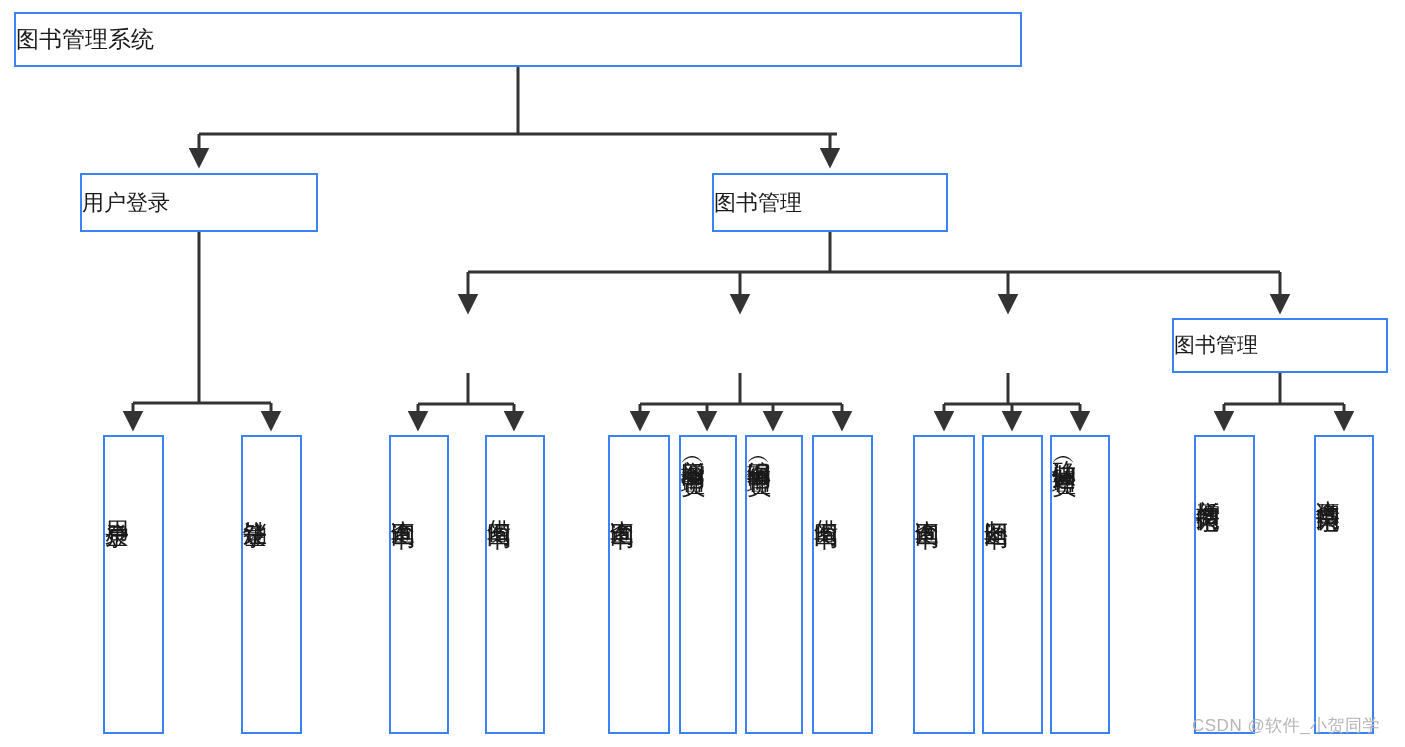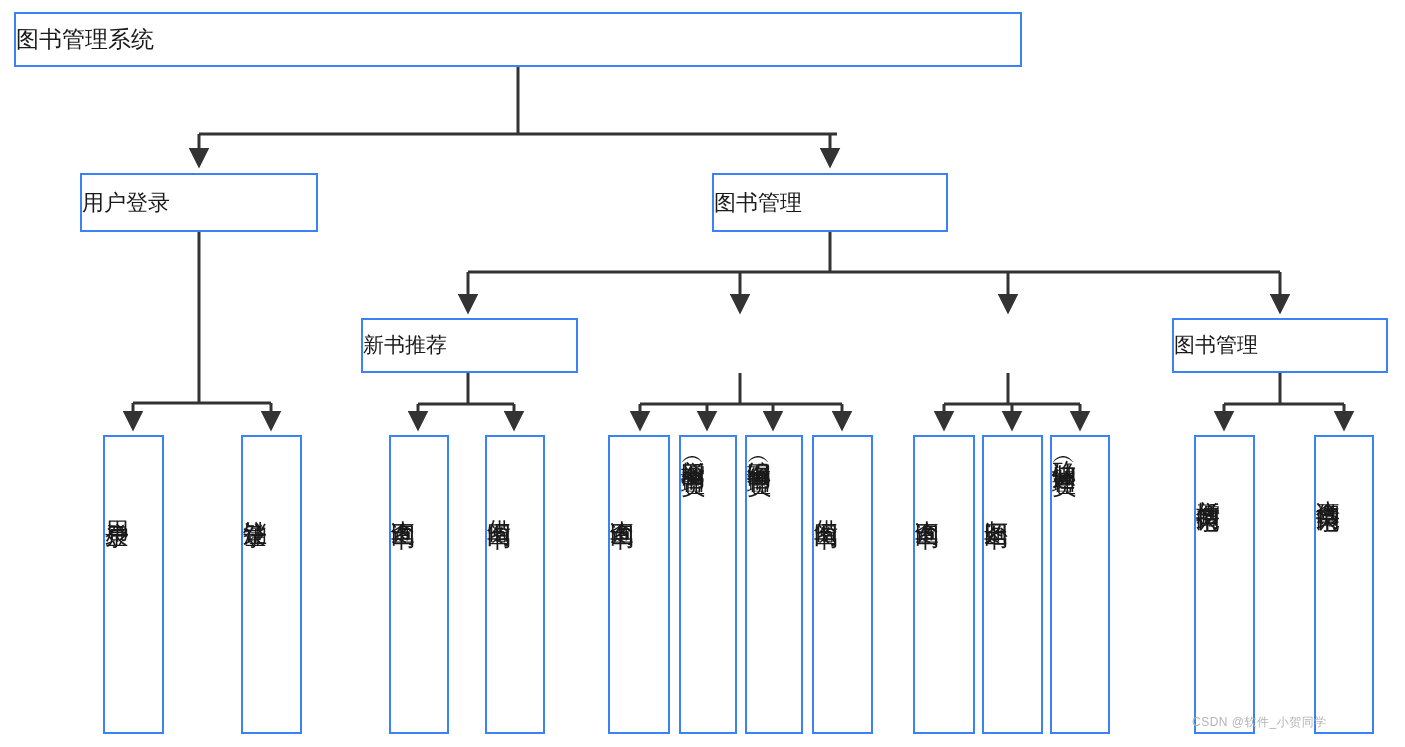--- a/index.html
+++ b/index.html
@@ -59,21 +59,21 @@
   }
   .node.vertical.mid .node-label {
     margin-top: 60px;
   }
   .node.vertical.mid2 .node-label {
     margin-top: 40px;
   }
   .watermark {
     position: absolute;
     color: #b5b5b5;
-    font-size: 12px;
+    font-size: 17px;
     white-space: nowrap;
     letter-spacing: 0.5px;
   }
 </style>
 </head>
 <body>
 
 <div id="canvas">
 
   <svg id="edges" viewBox="0 0 1405 747" width="1405" height="747">
@@ -131,23 +131,20 @@
   </div>
 
   <div class="node n-l2" style="left:80px; top:173px; width:238px; height:59px;">
     <span class="node-label">用户登录</span>
   </div>
 
   <div class="node n-l2" style="left:712px; top:173px; width:236px; height:59px;">
     <span class="node-label">图书管理</span>
   </div>
 
-  <div class="node n-l3" style="left:361px; top:318px; width:217px; height:55px;">
-    <span class="node-label">新书推荐</span>
-  </div>
 
 
 
   <div class="node n-l3" style="left:1172px; top:318px; width:216px; height:55px;">
     <span class="node-label">图书管理</span>
   </div>
 
   <div class="node vertical mid" style="left:103px; top:435px; width:61px; height:299px;">
     <span class="node-label">用户登录</span>
   </div>

